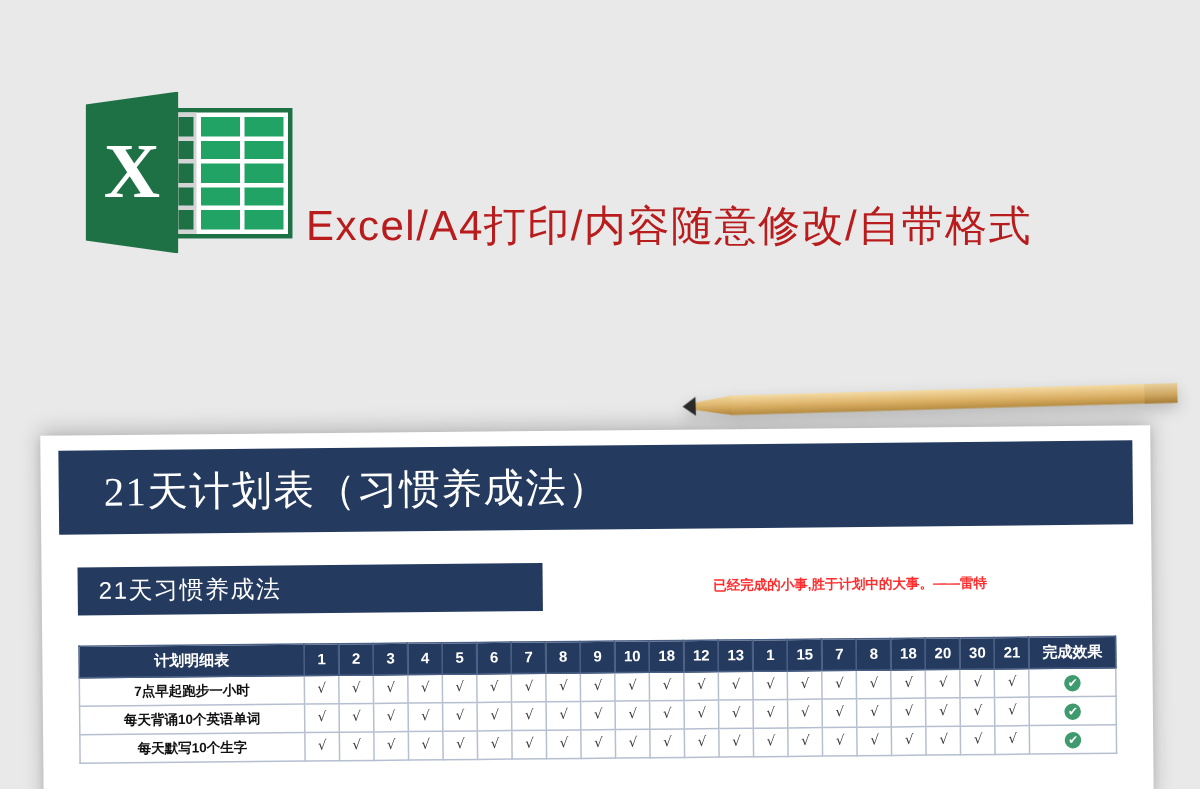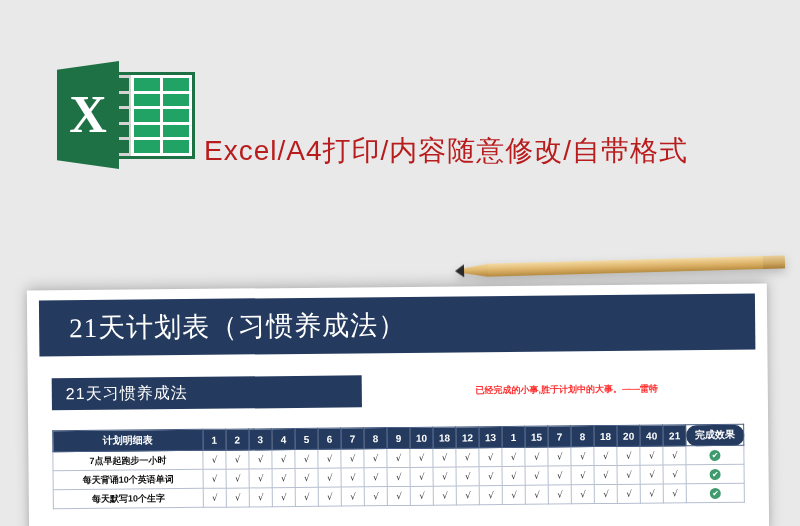--- a/index.html
+++ b/index.html
@@ -213,21 +213,21 @@
   #plan-table thead th {
     background: #243a5e;
     color: #ffffff;
     font-weight: bold;
     font-size: 10px;
     border-color: #4a5f85;
     height: 21px;
   }
   #plan-table th.col-task { width: 146px; }
   #plan-table th.col-day  { width: 22.4px; }
-  #plan-table th.col-res  { width: 56px; border-radius: 10px; }
+  #plan-table th.col-res  { width: 56px; }
   #plan-table td.task-name {
     font-size: 9px;
     font-weight: bold;
     color: #111111;
     text-align: center;
   }
   #plan-table td.check {
     font-family: "DejaVu Sans", sans-serif;
     font-size: 9px;
     color: #3a3a3a;
@@ -319,21 +319,21 @@
           <th class="col-day">10</th>
           <th class="col-day">18</th>
           <th class="col-day">12</th>
           <th class="col-day">13</th>
           <th class="col-day">1</th>
           <th class="col-day">15</th>
           <th class="col-day">7</th>
           <th class="col-day">8</th>
           <th class="col-day">18</th>
           <th class="col-day">20</th>
-          <th class="col-day">40</th>
+          <th class="col-day">30</th>
           <th class="col-day">21</th>
           <th class="col-res">完成效果</th>
         </tr>
       </thead>
       <tbody id="plan-table-body">
           <tr>
             <td class="task-name">7点早起跑步一小时</td>
             <td class="check">√</td>
             <td class="check">√</td>
             <td class="check">√</td>

